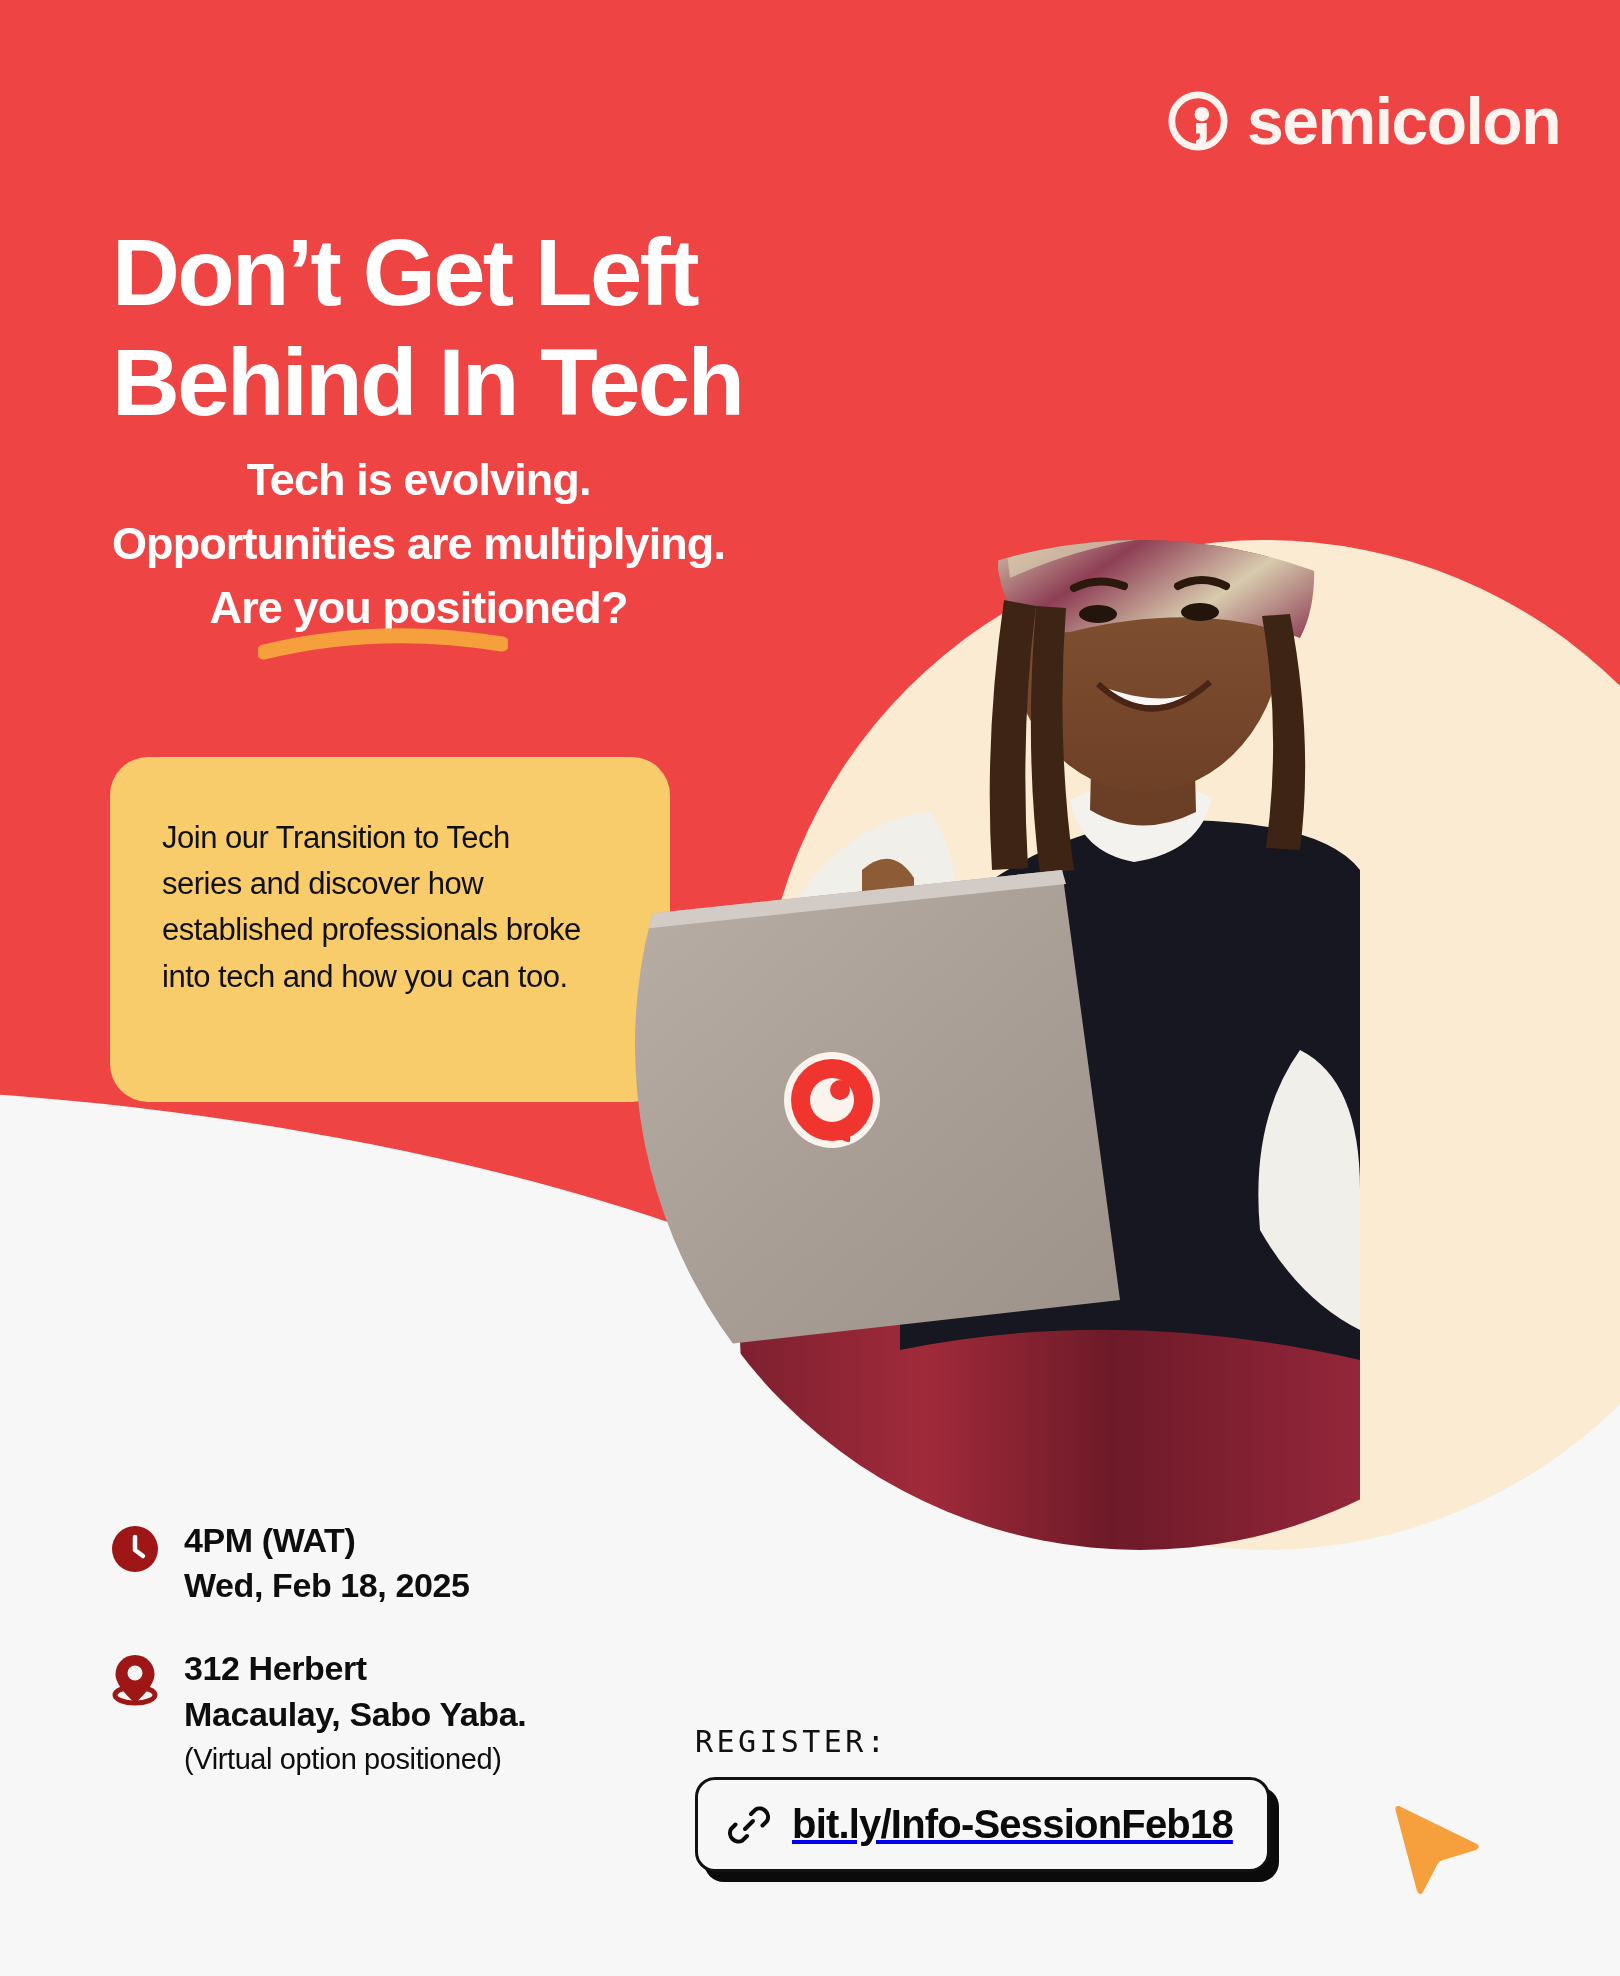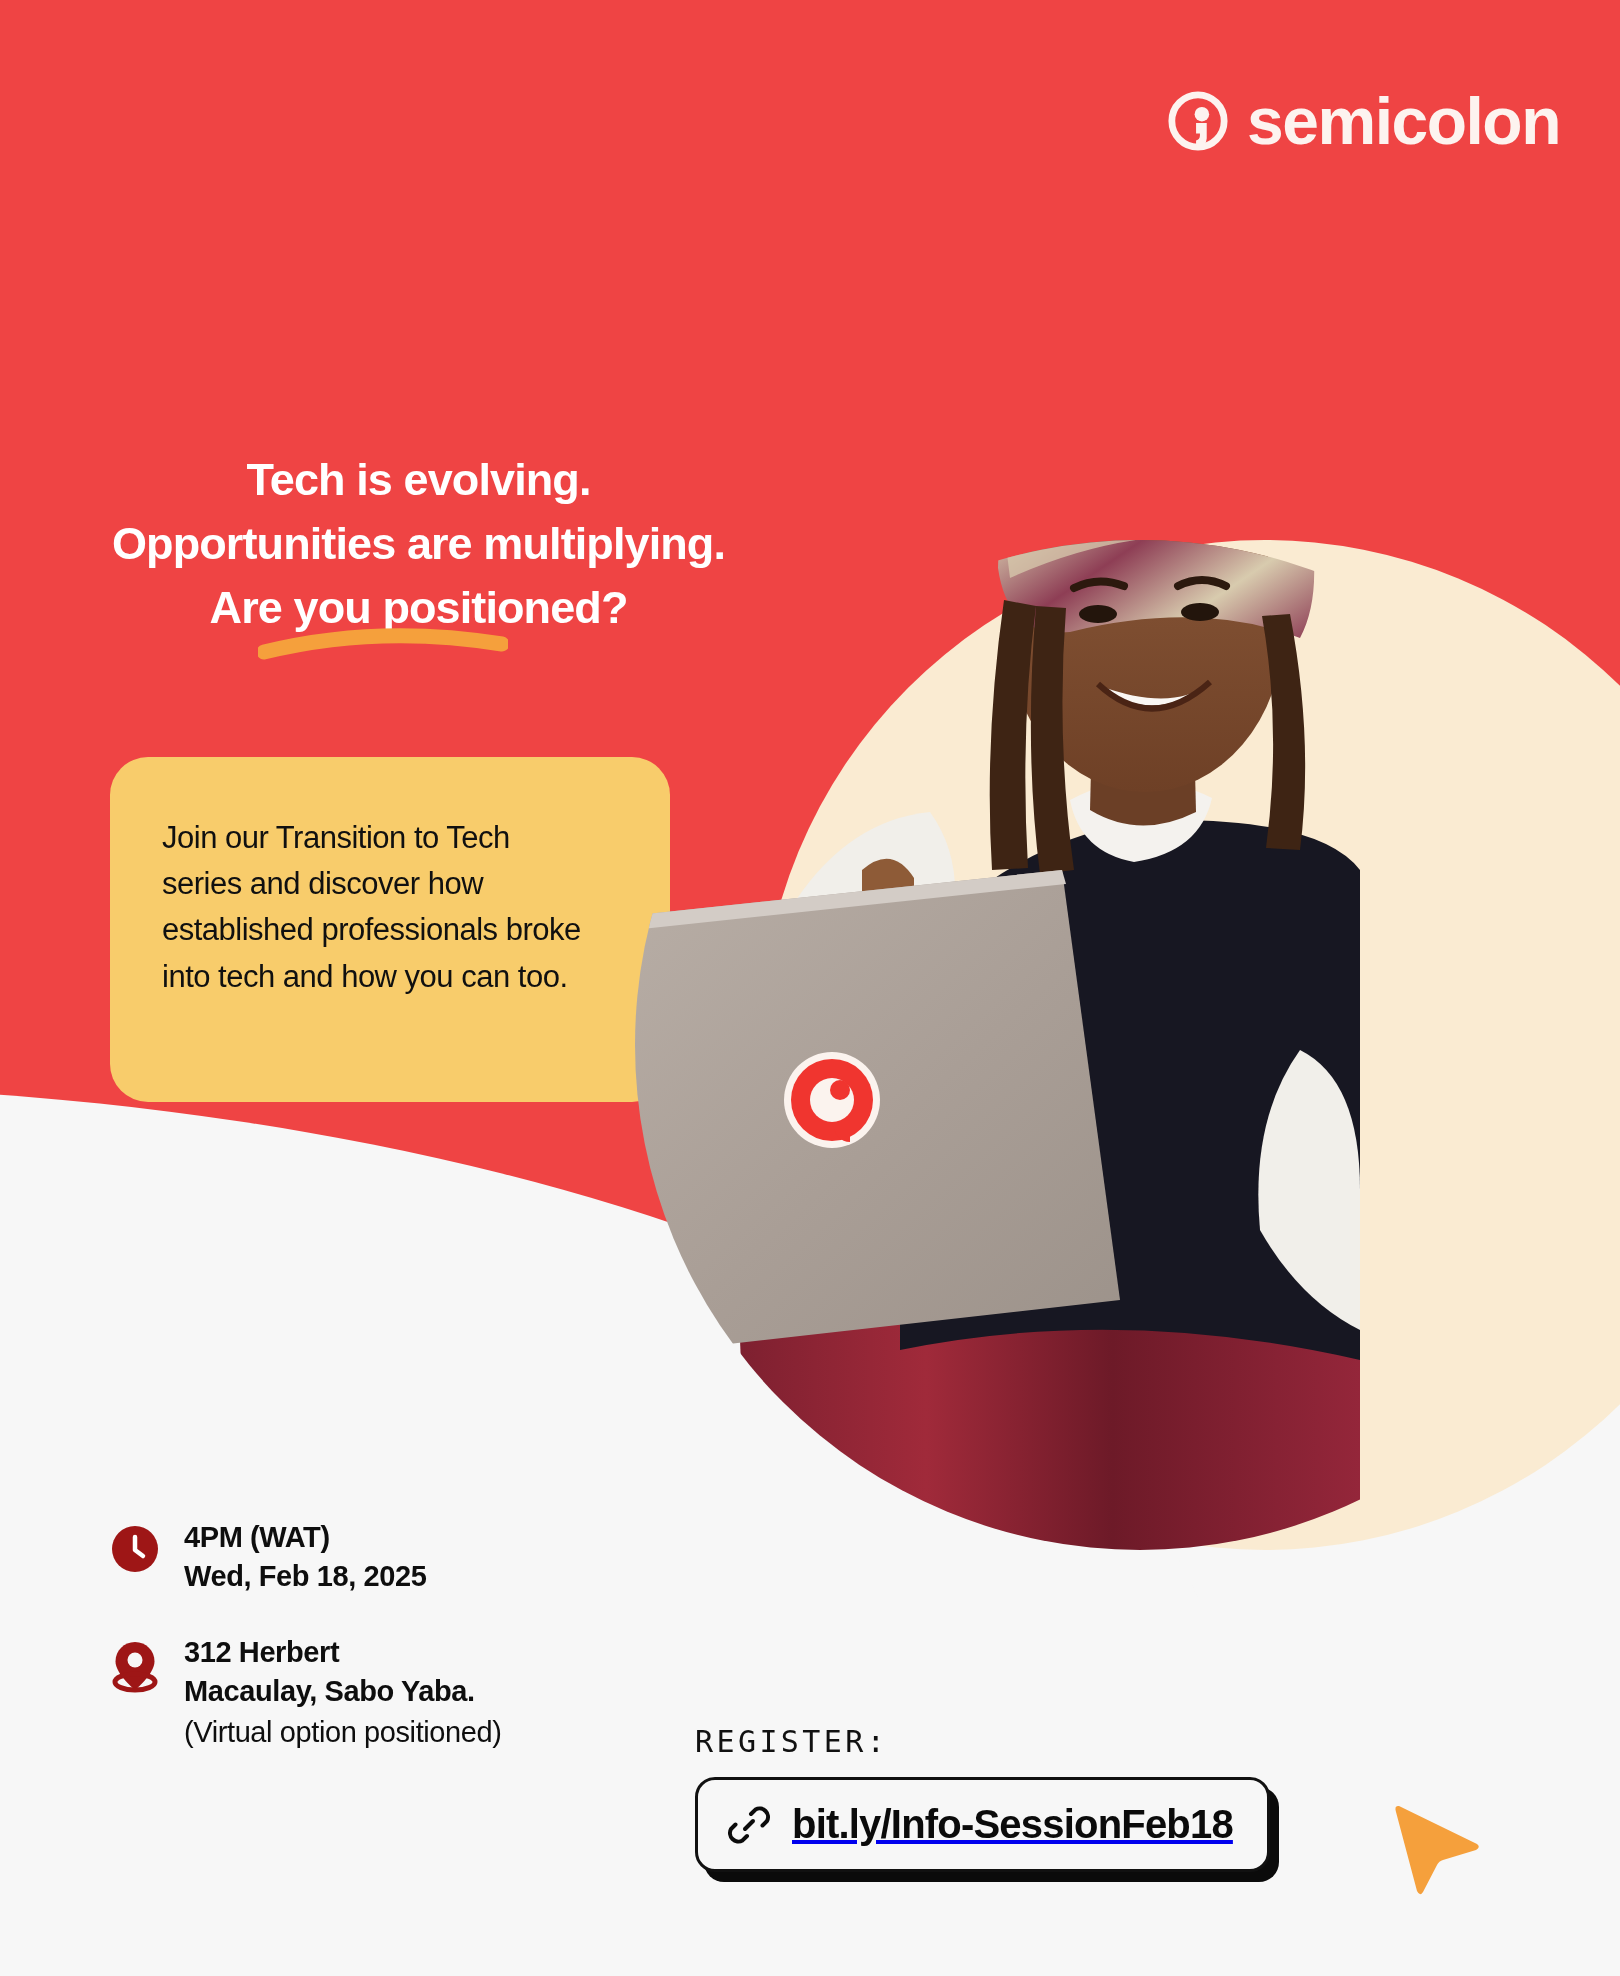--- a/index.html
+++ b/index.html
@@ -140,21 +140,21 @@
     height: 1175px;
     z-index: 8;
   }
 
   
   .info-block { position: absolute; left: 112px; top: 1518px; z-index: 14; }
   .info-row { display: flex; align-items: flex-start; gap: 26px; margin-bottom: 38px; }
   .info-icon { width: 46px; flex: 0 0 46px; padding-top: 8px; }
   .info-lines { color: #0E0E0E; }
   .info-lines .strong {
-    font-size: 29px;
+    font-size: 34px;
     font-weight: 700;
     line-height: 1.33;
     letter-spacing: -0.4px;
     white-space: nowrap;
   }
   .info-lines .light {
     font-size: 29px;
     font-weight: 400;
     line-height: 1.33;
     letter-spacing: -0.4px;
@@ -297,20 +297,24 @@
     <span>
       <svg class="logo-mark" viewBox="0 0 64 64" xmlns="http://www.w3.org/2000/svg">
         <circle cx="32" cy="32" r="27" fill="none" stroke="#FDF3EF" stroke-width="7"></circle>
         <circle cx="36" cy="25" r="7.5" fill="#FDF3EF"></circle>
         <path d="M30 34 h11 v16 q0 8 -11 9 v-7 q4 -1 4 -5 v-2 h-4 z" fill="#FDF3EF"></path>
       </svg>
     </span>
     <span class="logo-word">semicolon</span>
   </div>
 
+  <div class="headline">
+    <div>Don’t Get Left</div>
+    <div>Behind In Tech</div>
+  </div>
 
   <div class="subhead">
     <div>Tech is evolving.</div>
     <div>Opportunities are multiplying.</div>
     <div>Are you positioned?</div>
   </div>
 
   <div class="swash">
     <svg width="250" height="42" viewBox="0 0 250 42" xmlns="http://www.w3.org/2000/svg">
       <path d="M6 32 Q120 4 244 24" stroke="#F5A03C" stroke-width="15" fill="none" stroke-linecap="round"></path>

